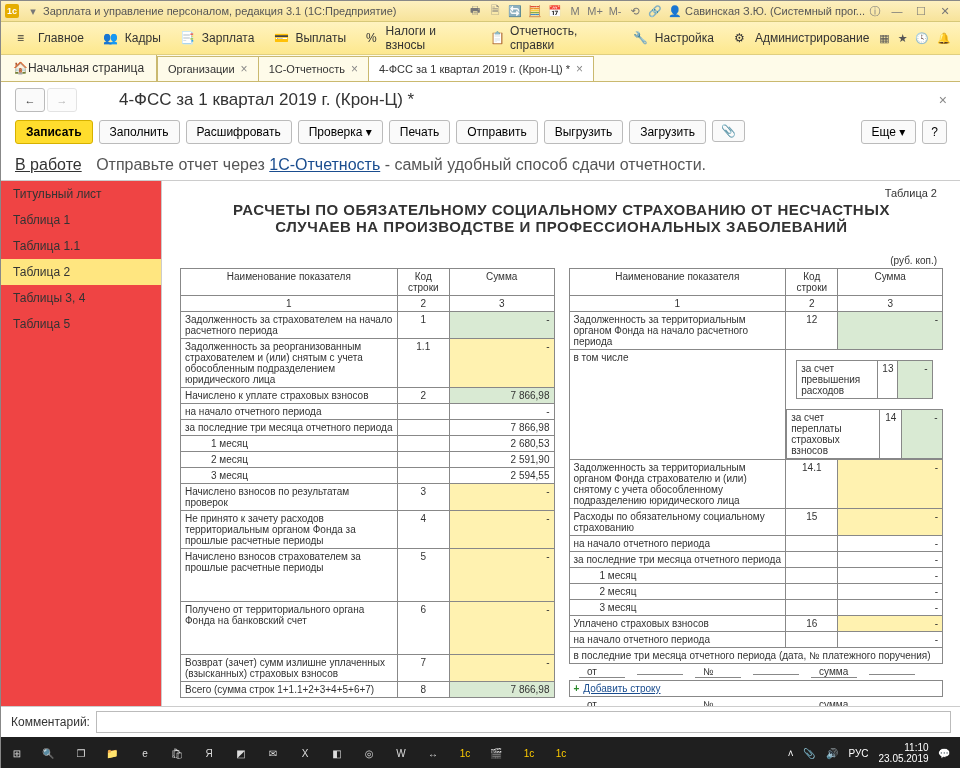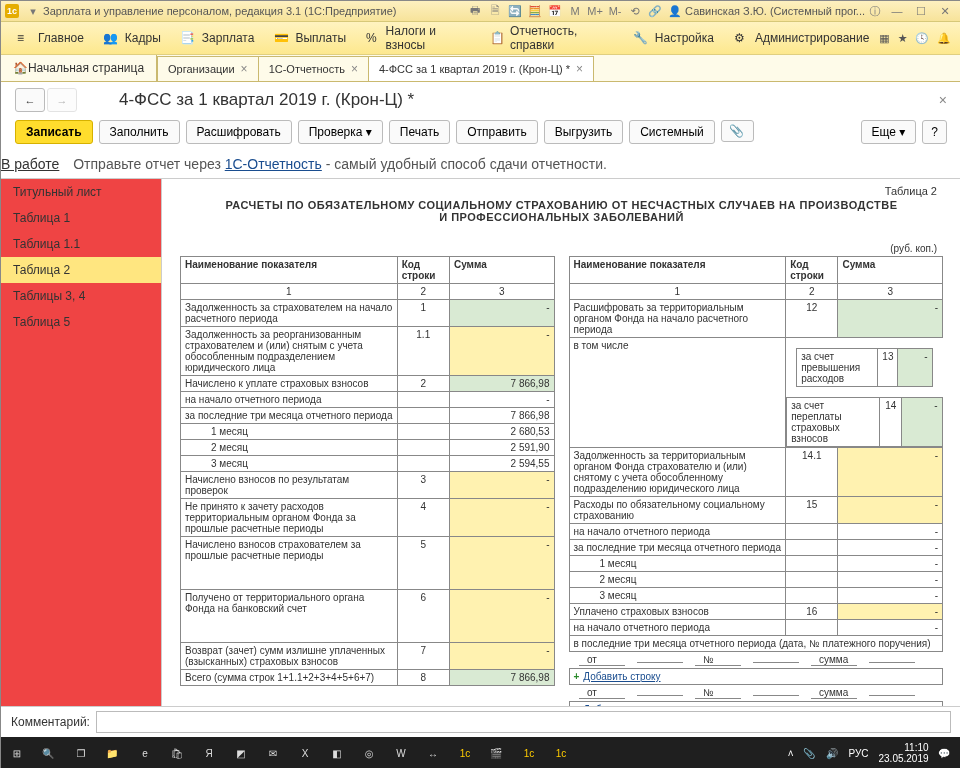--- a/index.html
+++ b/index.html
@@ -27,36 +27,36 @@
 .navbtn{width:28px;height:22px;border:1px solid #bbb;border-radius:3px;display:inline-flex;align-items:center;justify-content:center;margin-right:2px;background:#fafafa;cursor:pointer}
 .pagehdr h2{margin:0 0 0 40px;font-size:17px;font-weight:normal}
 .pagehdr .closex{margin-left:auto;font-size:14px;color:#888;cursor:pointer}
 
 .tbar{display:flex;align-items:flex-start;padding:4px 14px 8px;gap:6px}
 .btn{border:1px solid #bbb;border-radius:3px;padding:4px 10px;background:#fafafa;font-size:12px;cursor:pointer}
 .btn.yellow{background:#ffdd2d;border-color:#d6b100;font-weight:bold}
 .btn.sm{padding:3px 8px}
 .tbar .rt{margin-left:auto;display:flex;gap:6px}
 
-.infoline{padding:4px 0 6px;font-size:14px;color:#555}
+.infoline{padding:4px 14px 6px;font-size:16px;color:#555}
 .infoline a{color:#1a4d8f}
 .infoline .lab{color:#333;text-decoration:underline;margin-right:10px}
 
 .body{flex:1;display:flex;border-top:1px solid #ccc;overflow:hidden}
 .side{width:160px;border-right:1px solid #ccc;background:#ef4444}
 .side .sitem{padding:6px 12px;font-size:12px;cursor:pointer}
 .side .sitem.active{background:#ffe680}
 .doc{flex:1;overflow:auto;background:#fff;position:relative;padding:6px 18px 10px}
 .tlabel{position:absolute;right:24px;top:6px;font-size:11px}
-.doctitle{text-align:center;font-weight:bold;font-size:11px;letter-spacing:.5px;margin:14px 40px 20px}
+.doctitle{text-align:center;font-weight:bold;font-size:15px;letter-spacing:.5px;margin:14px 40px 20px}
 .rubs{text-align:right;font-size:10px;margin:12px 6px 2px}
 .tbls{display:flex;gap:14px}
 .tbls table{border-collapse:collapse;font-size:10px;width:100%}
 .tbls td,.tbls th{border:1px solid #888;padding:2px 4px;vertical-align:top}
-.tbls th{font-weight:bold;text-align:left}
+.tbls th{font-weight:normal;text-align:center}
 .tbls .c{text-align:center}
 .tbls .r{text-align:right}
 .gre{background:#d9ead3}
 .yel{background:#fff2b0}
 .half{flex:1}
 .addrow{color:#1a4d8f;text-decoration:underline}
 .plus{color:#2a8a2a;font-weight:bold;margin-right:4px}
 .inline-fields{border:none!important;padding:1px 2px}
 .inline-fields span{display:inline-block;border-bottom:1px solid #888;min-width:30px;margin:0 6px;padding:0 8px}
 
@@ -161,21 +161,21 @@
  </div>
 
  <div class="tbar">
   <button class="btn yellow">Записать</button>
   <button class="btn">Заполнить</button>
   <button class="btn">Расшифровать</button>
   <button class="btn"><span>Проверка</span> ▾</button>
   <button class="btn">Печать</button>
   <button class="btn">Отправить</button>
   <button class="btn">Выгрузить</button>
-  <button class="btn">Системный</button>
+  <button class="btn">Загрузить</button>
   <button class="btn sm">📎</button>
   <div class="rt">
    <button class="btn"><span>Еще</span> ▾</button>
    <button class="btn sm">?</button>
   </div>
  </div>
 
  <div class="infoline">
   <span class="lab">В работе</span>
   <span>Отправьте отчет через </span><a href="#">1С-Отчетность</a><span> - самый удобный способ сдачи отчетности.</span>
@@ -292,21 +292,21 @@
                   <th style="width:58%">Наименование показателя</th>
                   <th style="width:14%">Код строки</th>
                   <th>Сумма</th>
                 </tr>
       <tr>
                   <td class="c">1</td>
                   <td class="c">2</td>
                   <td class="c">3</td>
                 </tr>
       <tr>
-                  <td>Расшифровать за территориальным органом Фонда на начало расчетного периода</td>
+                  <td>Задолженность за территориальным органом Фонда на начало расчетного периода</td>
                   <td class="c">12</td>
                   <td class="r gre">-</td>
                 </tr>
       <tr>
                   <td rowspan="2">в том числе</td>
                   <td colspan="2" style="border:none;padding:10px">
                     <table style="width:100%;border-collapse:collapse">
                       <tbody>
                         <tr>
                           <td style="width:60%">за счет превышения расходов</td>

